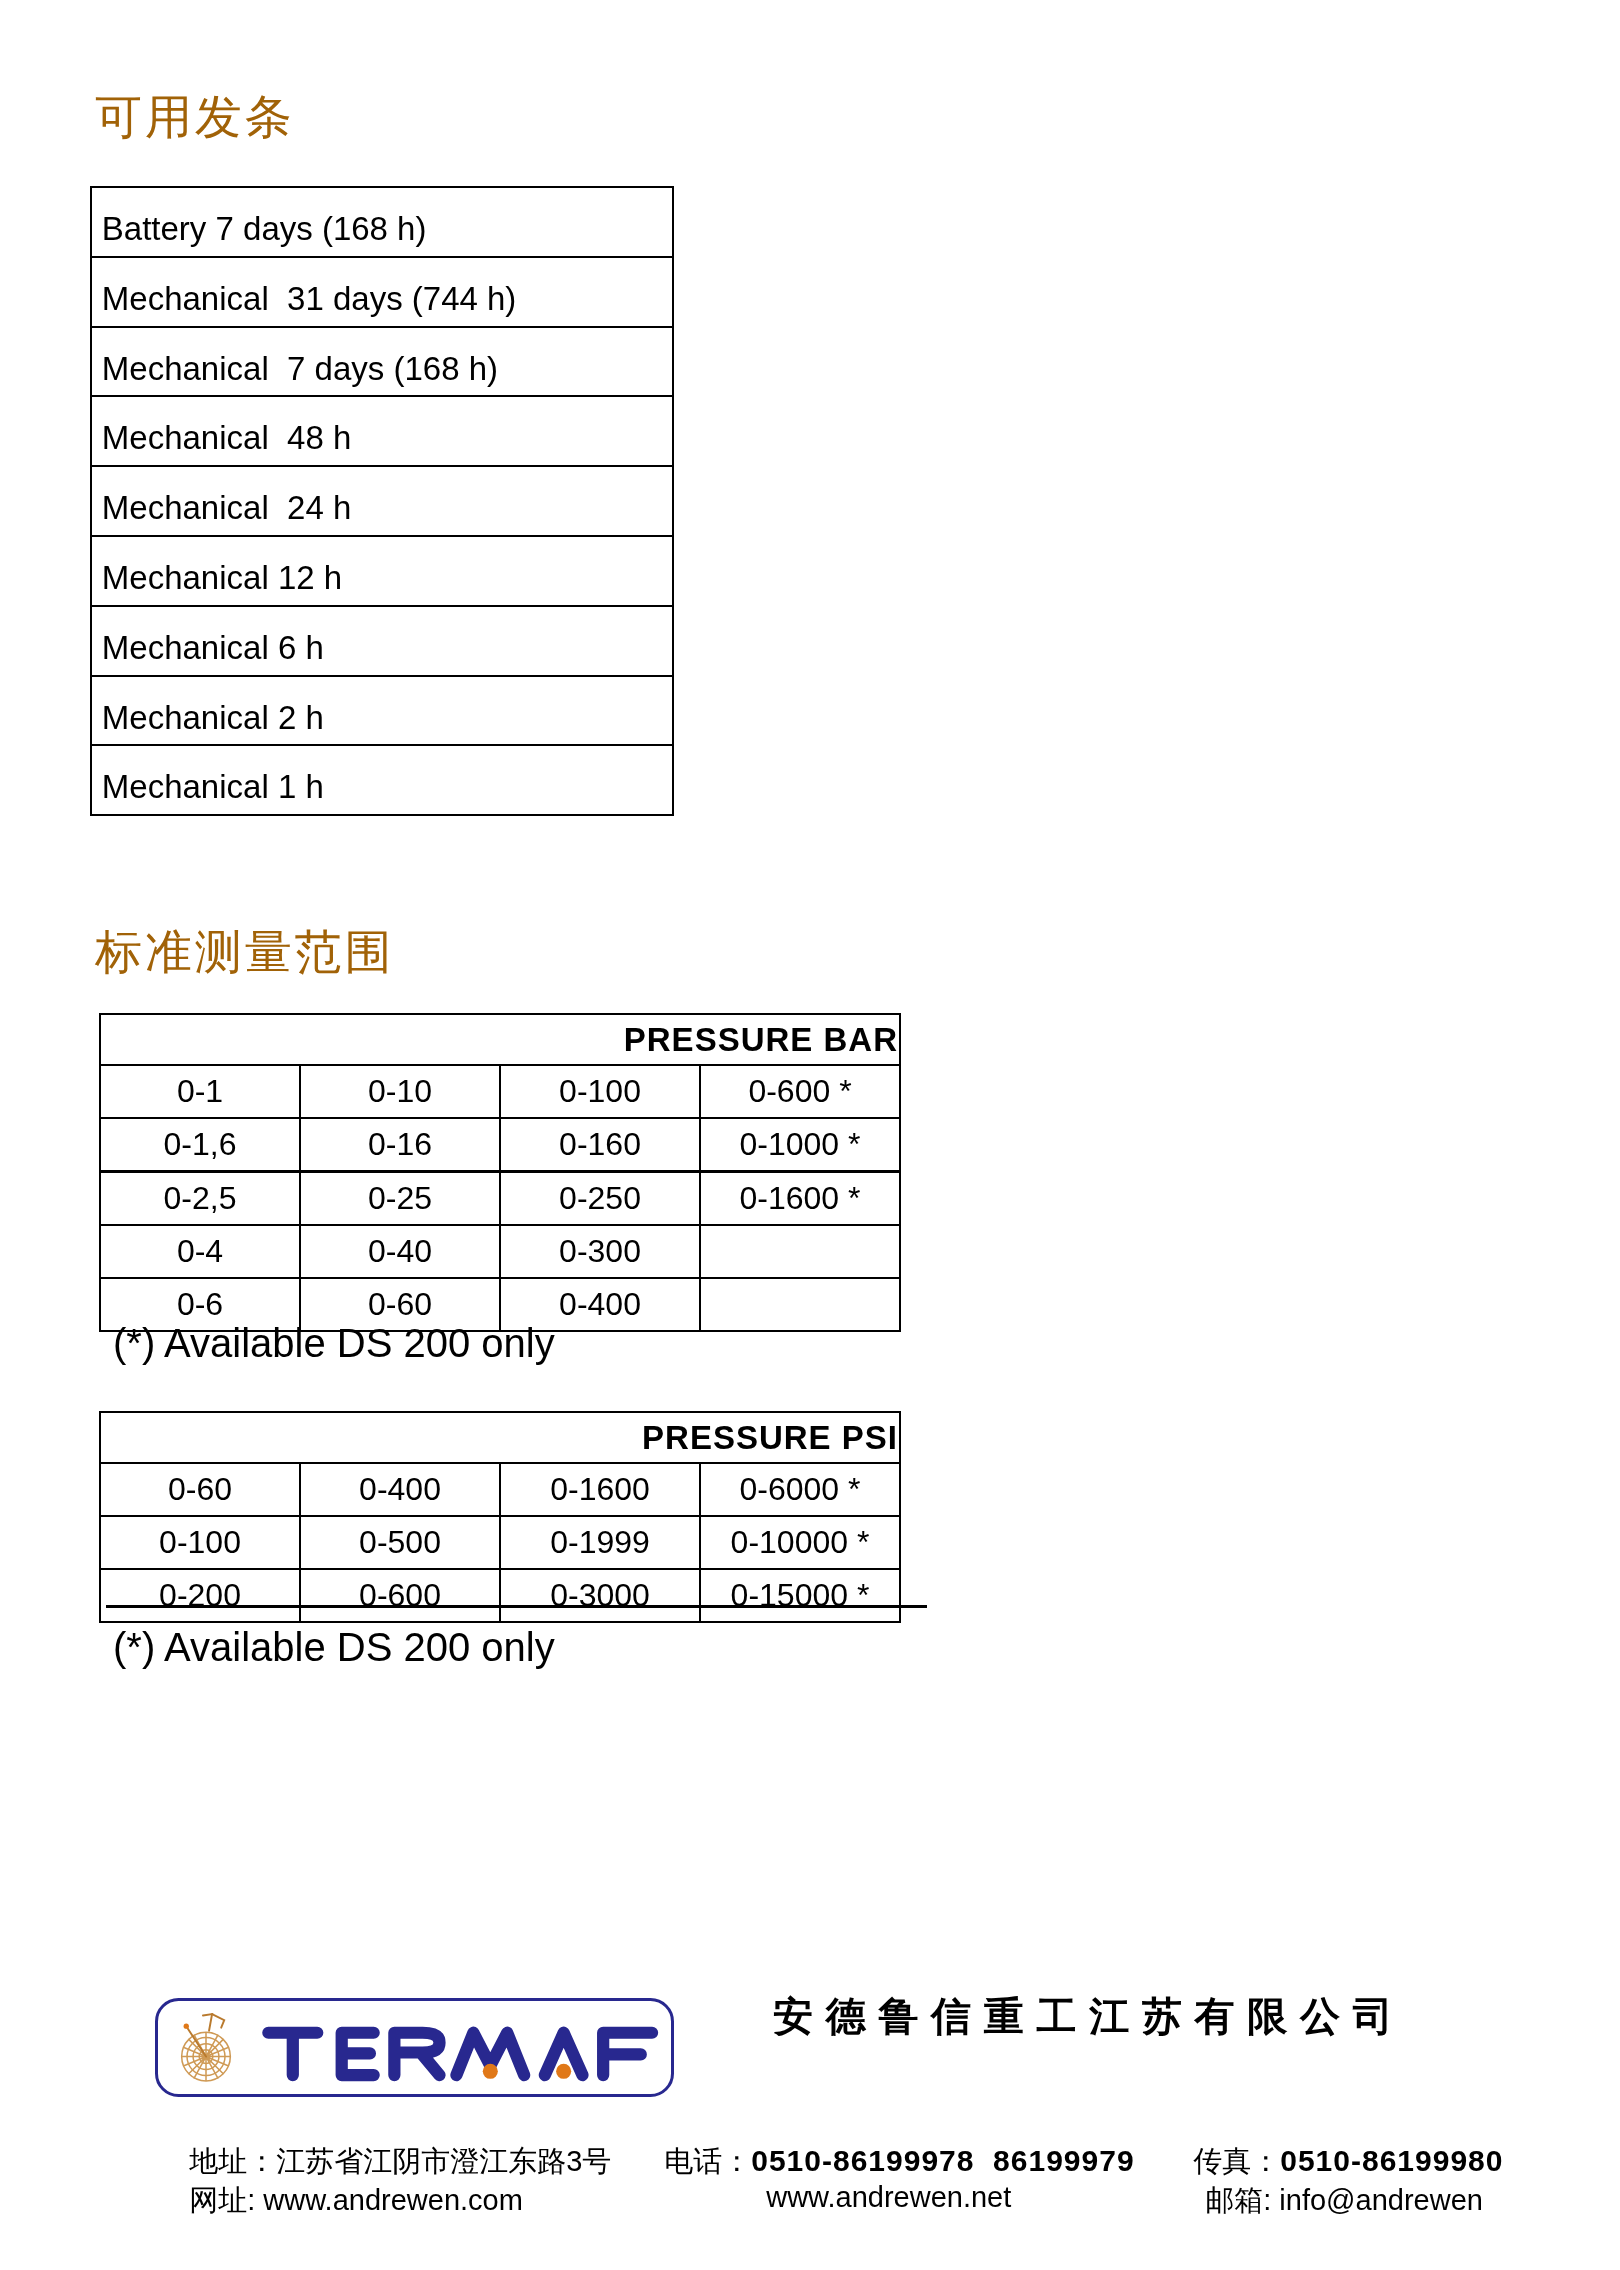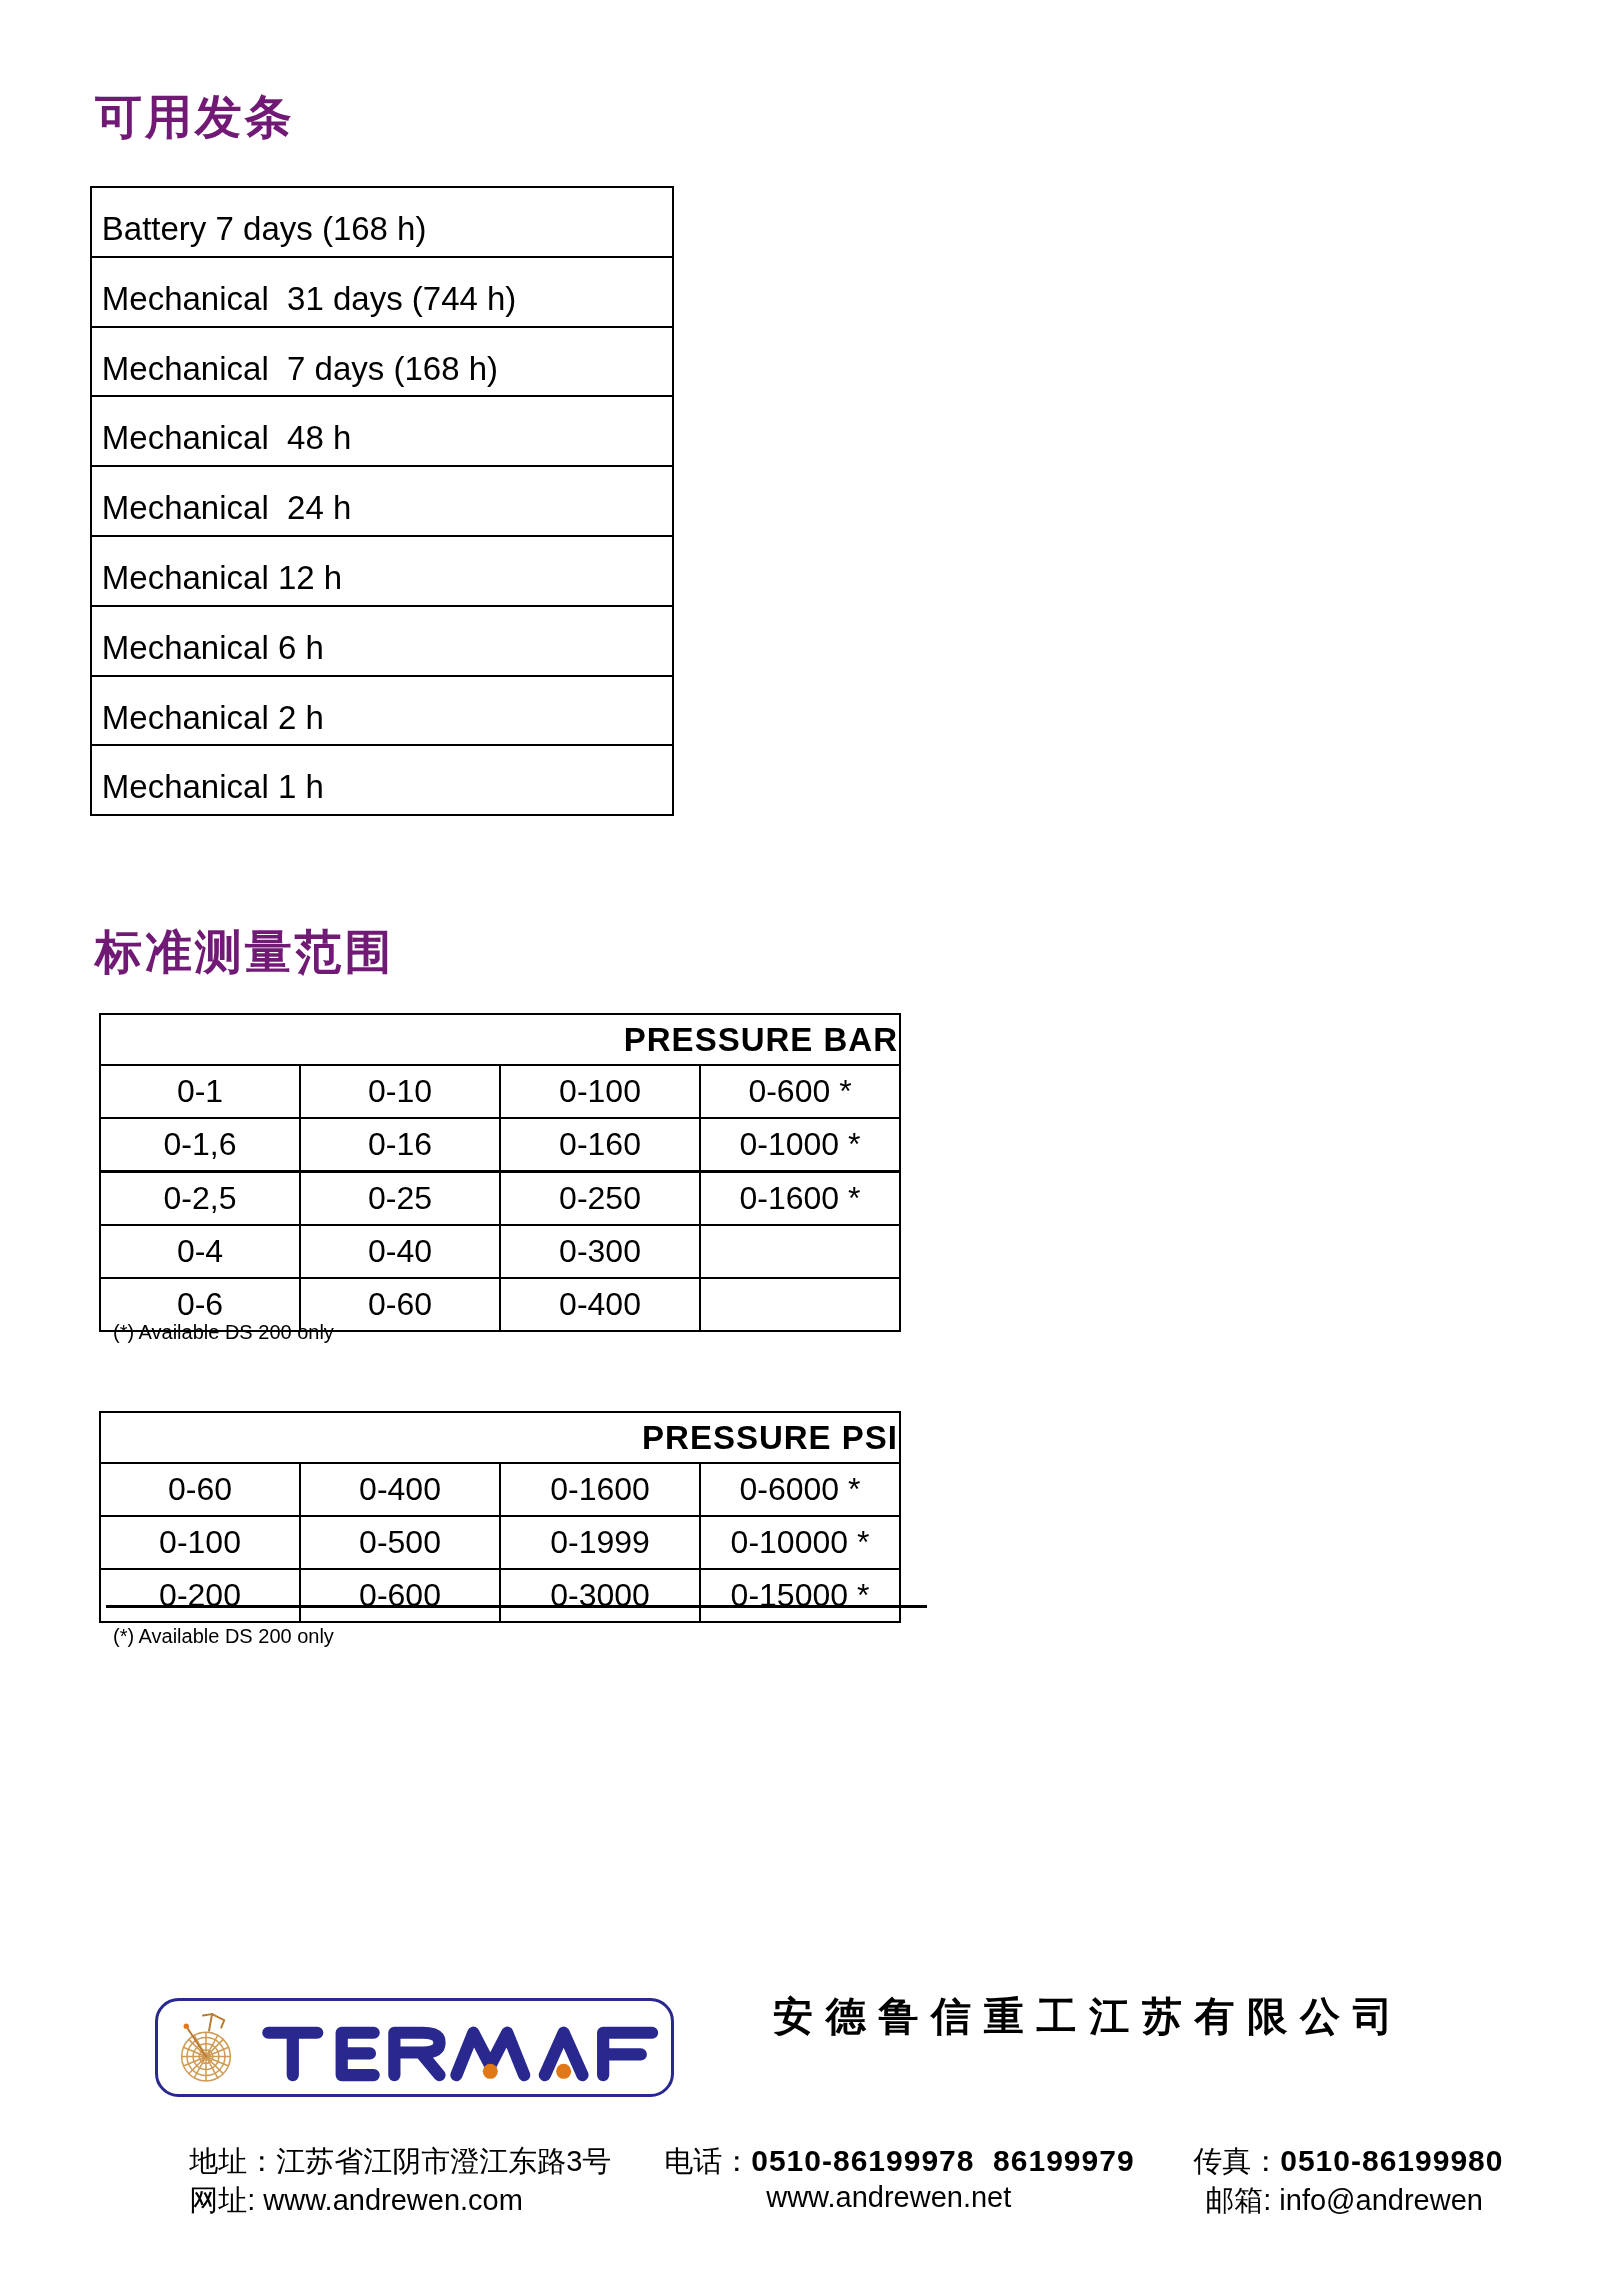--- a/index.html
+++ b/index.html
@@ -3,21 +3,21 @@
 <meta charset="utf-8">
 <style>
   html,body { margin:0; padding:0; background:#ffffff; }
   .page {
     position:relative; width:1620px; height:2270px; background:#ffffff;
     font-family:"Liberation Sans", sans-serif; color:#000; overflow:hidden;
   }
   .cjk-heading {
     position:absolute; margin:0;
     font-family:"DejaVu Serif","Liberation Serif",serif;
-    font-size:47px; font-weight:700; letter-spacing:2.9px; color:#701a75;
+    font-size:47px; font-weight:400; letter-spacing:2.9px; color:#a16207;
   }
   table { border-collapse:collapse; position:absolute; background:#fff;border-radius:26px; }
 
   
   .springs-table { left:90px; top:186px; width:584px; border:2.9px solid #000; }
   .springs-table td {
     border:2px solid #000; height:60px; font-size:33px;
     padding:0 3.9px 7.8px 9.8px; vertical-align:bottom; white-space:pre;
   }
 
@@ -29,21 +29,21 @@
   }
   .pressure-table td {
     border:2px solid #000; width:196px; height:49px; font-size:32px;
     text-align:center; vertical-align:middle; white-space:pre;
   }
   .pressure-table tr.thick td { border-top:3.9px solid #000; }
   #bar-table { top:1013px; }
   #psi-table { top:1411px; }
   .shadow-line { position:absolute; background:#000; height:2.9px; }
 
-  .footnote { position:absolute; font-size:20px; white-space:pre;text-align:center; }
+  .footnote { position:absolute; font-size:40px; white-space:pre;text-align:center; }
 
   
   .logo-box {
     position:absolute; left:155px; top:1998px; width:519px; height:99px;
     border:3.9px solid var(--logo-blue,#28288f); border-radius:23.5px;
     box-sizing:border-box; display:flex; align-items:center;
   }
   .fan-icon { position:absolute; left:9.8px; top:9.8px; }
   .wordmark { position:absolute; left:94px; top:11.8px; }
   .company-name {

